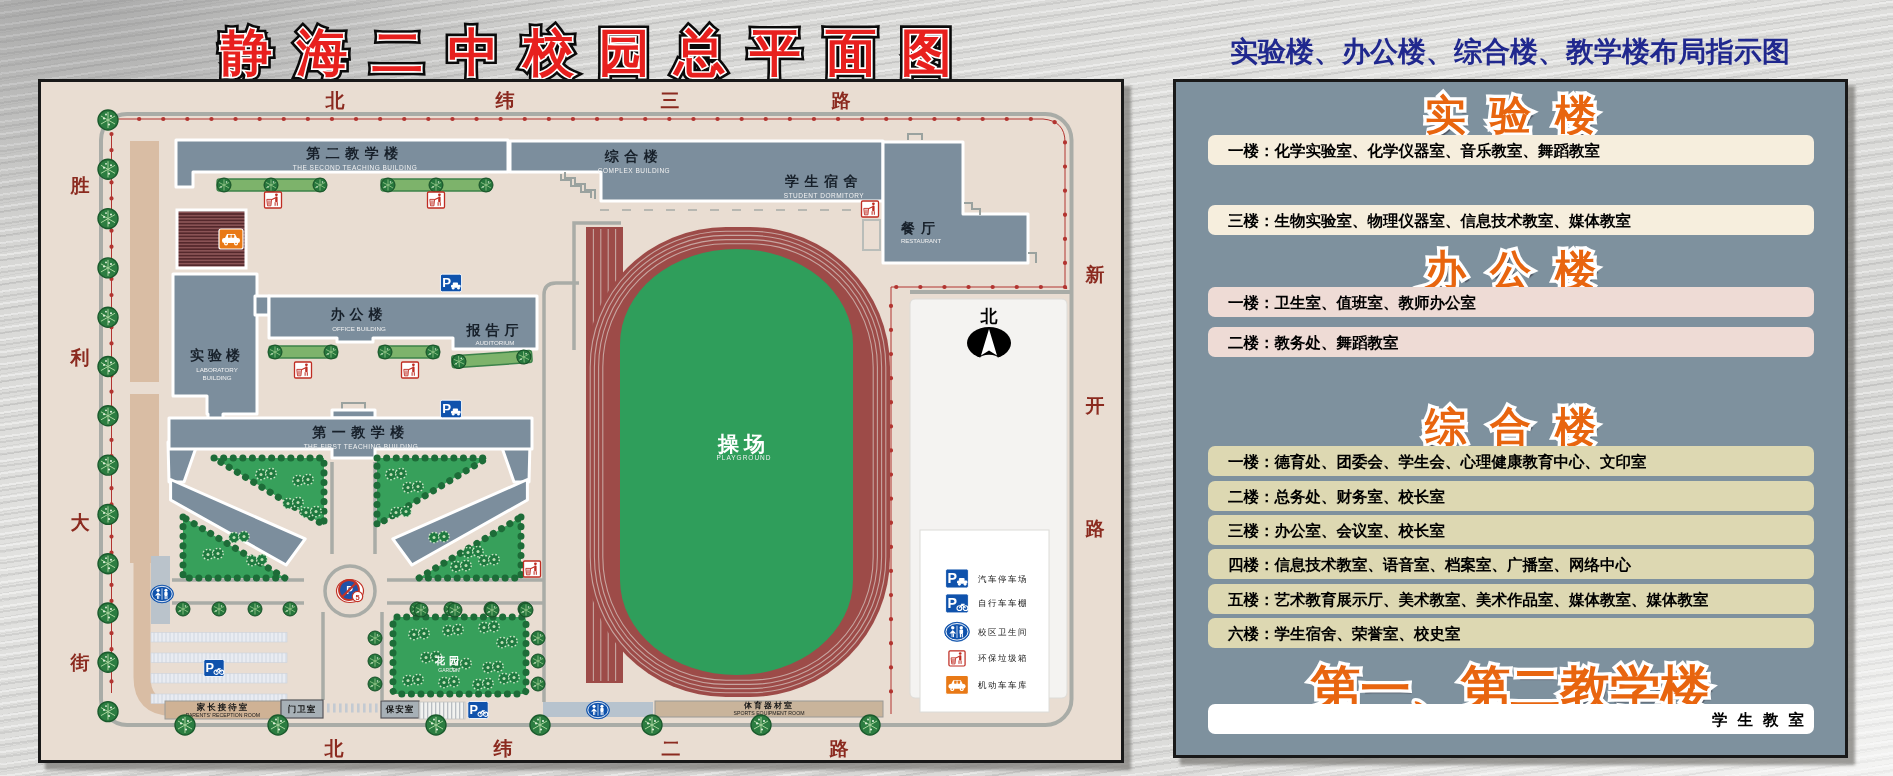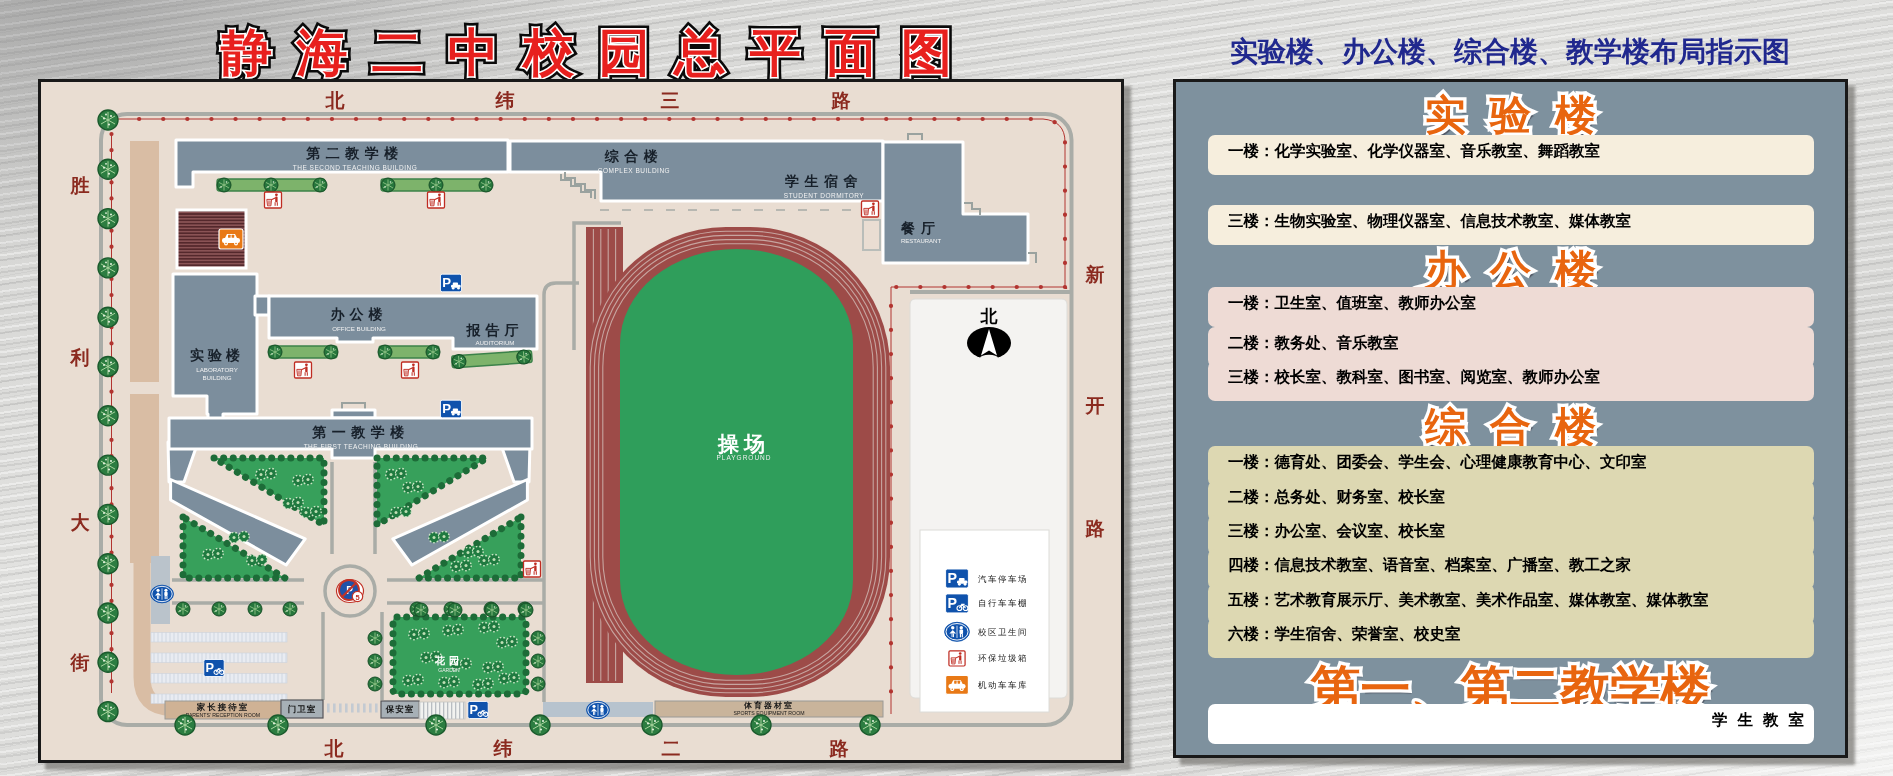--- a/index.html
+++ b/index.html
@@ -16,21 +16,21 @@
 .tred span{display:block}
 .l1{-webkit-text-stroke:8.5px #0a0a0a;color:#0a0a0a}
 .l2{-webkit-text-stroke:3.2px #fff;color:#fff}
 .l3{color:#e8201e}
 .tblue{position:absolute;left:1178px;top:33px;width:664px;text-align:center;font-weight:800;font-size:28px;color:#20288e;letter-spacing:0px;white-space:nowrap}
 .panel{position:absolute;left:1173px;top:79px;width:675px;height:679px;background:#7e919e;border:3px solid #191919;box-sizing:border-box;box-shadow:7px 7px 3px rgba(125,124,120,.75)}
 .hdr{position:absolute;left:0;width:100%;height:50px;text-align:center;font-weight:800;white-space:nowrap}
 .hdr span{position:absolute;left:0;top:0;width:100%}
 .hs{-webkit-text-stroke:6.5px #fff;color:#fff;text-shadow:3px 3.5px 1px rgba(70,75,88,.85), -1px 1px 0 rgba(70,75,88,.25)}
 .hf{color:#e8650f}
-.bar{position:absolute;left:32px;width:606px;height:40px;border-radius:7px;font-size:15.5px;font-weight:600;color:#000;line-height:31px;padding-left:20px;box-sizing:border-box;white-space:nowrap}
+.bar{position:absolute;left:32px;width:606px;height:30px;border-radius:7px;font-size:15.5px;font-weight:600;color:#000;line-height:31px;padding-left:20px;box-sizing:border-box;white-space:nowrap}
 .cream{background:#f6eedd}.pink{background:#eedbd5}.khaki{background:#ddd8b2}.wbar{background:#fff;text-align:right;padding-left:0}
 </style></head>
 <body>
 <div class="page">
 <div class="tred l1">
       <span>静</span>
       <span>海</span>
       <span>二</span>
       <span>中</span>
       <span>校</span>
@@ -70,30 +70,29 @@
         <span class="hs">实验楼</span>
         <span class="hf">实验楼</span>
       </div>
 <div class="bar cream" style="top:53px">一楼：化学实验室、化学仪器室、音乐教室、舞蹈教室</div>
 <div class="bar cream" style="top:123px">三楼：生物实验室、物理仪器室、信息技术教室、媒体教室</div>
 <div class="hdr" style="top:161px;font-size:41px;letter-spacing:24px;text-indent:24px">
         <span class="hs">办公楼</span>
         <span class="hf">办公楼</span>
       </div>
 <div class="bar pink" style="top:205px">一楼：卫生室、值班室、教师办公室</div>
-<div class="bar pink" style="top:245px">二楼：教务处、音乐教室</div>
-<div class="bar pink" style="top:279px">三楼：校长室、教科室、图书室、阅览室、教师办公室</div>
+<div class="bar pink" style="top:245px">二楼：教务处、舞蹈教室</div>
 <div class="hdr" style="top:318px;font-size:41px;letter-spacing:24px;text-indent:24px">
         <span class="hs">综合楼</span>
         <span class="hf">综合楼</span>
       </div>
 <div class="bar khaki" style="top:364px">一楼：德育处、团委会、学生会、心理健康教育中心、文印室</div>
 <div class="bar khaki" style="top:399px">二楼：总务处、财务室、校长室</div>
 <div class="bar khaki" style="top:433px">三楼：办公室、会议室、校长室</div>
-<div class="bar khaki" style="top:467px">四楼：信息技术教室、语音室、档案室、广播室、教工之家</div>
+<div class="bar khaki" style="top:467px">四楼：信息技术教室、语音室、档案室、广播室、网络中心</div>
 <div class="bar khaki" style="top:502px">五楼：艺术教育展示厅、美术教室、美术作品室、媒体教室、媒体教室</div>
 <div class="bar khaki" style="top:536px">六楼：学生宿舍、荣誉室、校史室</div>
 <div class="hdr" style="top:574px;font-size:50px">
         <span class="hs">第一、第二教学楼</span>
         <span class="hf">第一、第二教学楼</span>
       </div>
 <div class="bar wbar" style="top:622px;letter-spacing:10px">学生教室</div>
 </div>
 <svg id="map" style="position:absolute;left:38px;top:79px;border:3px solid #191919;background:#e9ddd2;box-shadow:7px 7px 3px rgba(125,124,120,.75)" width="1080" height="678" viewBox="0 0 1080 678">
 <defs>

